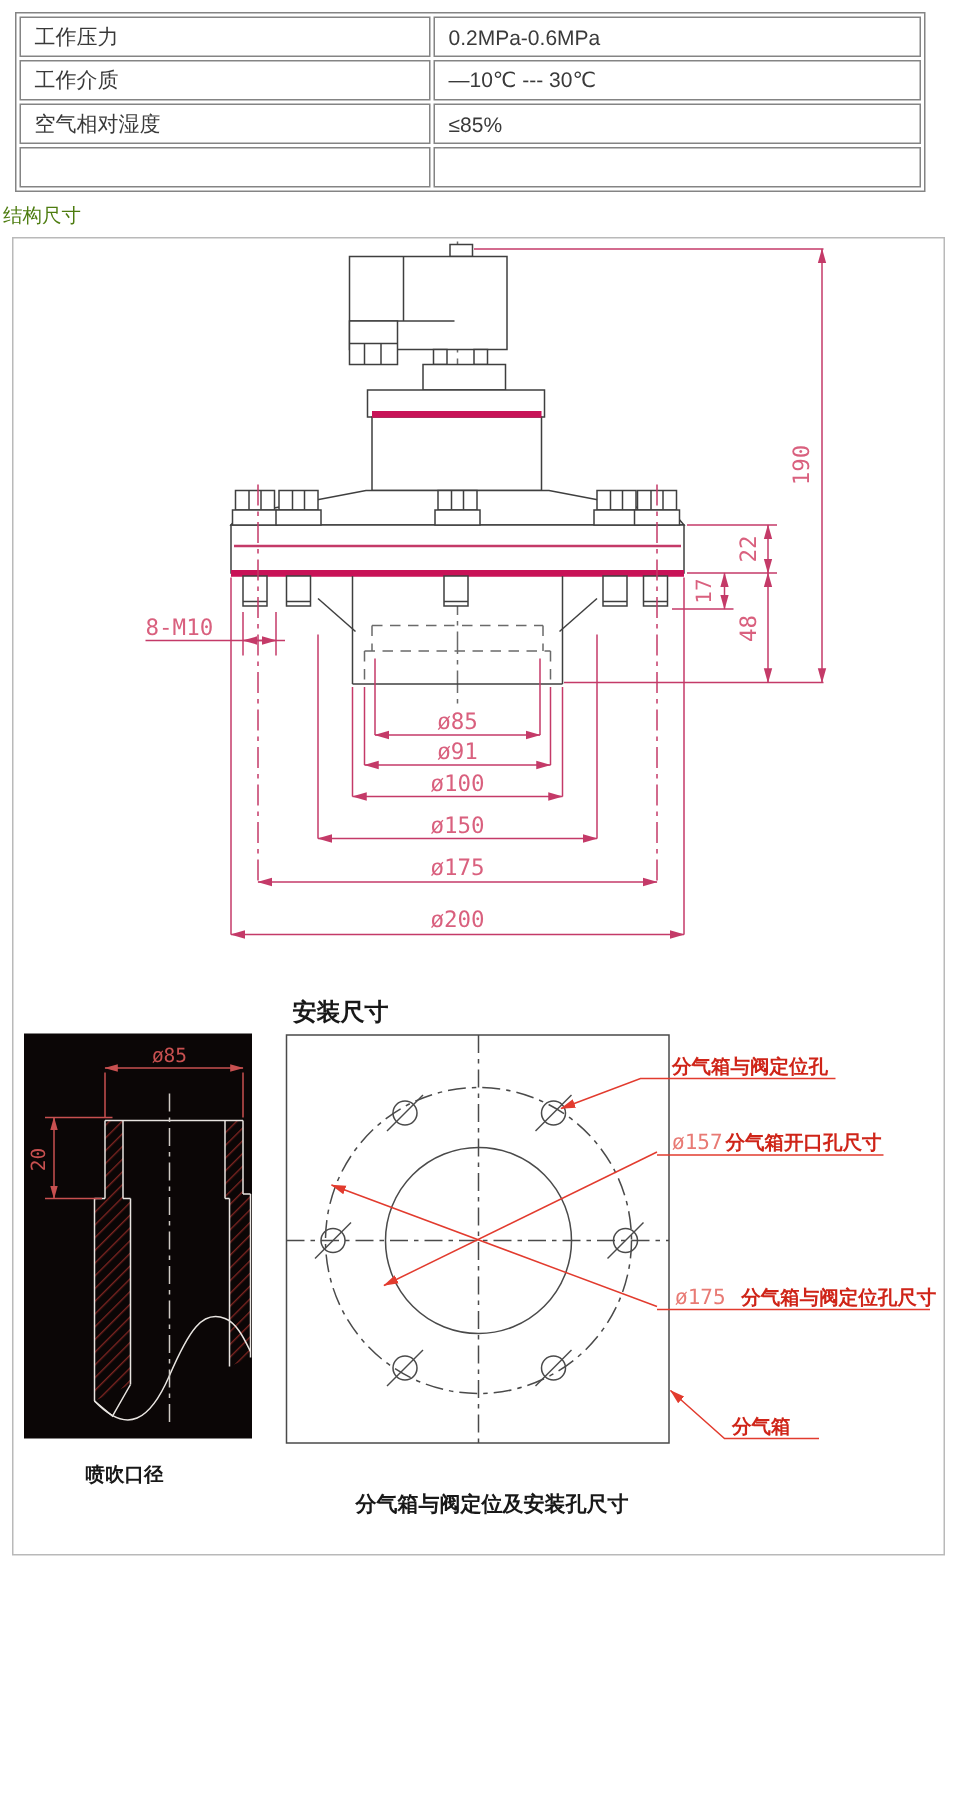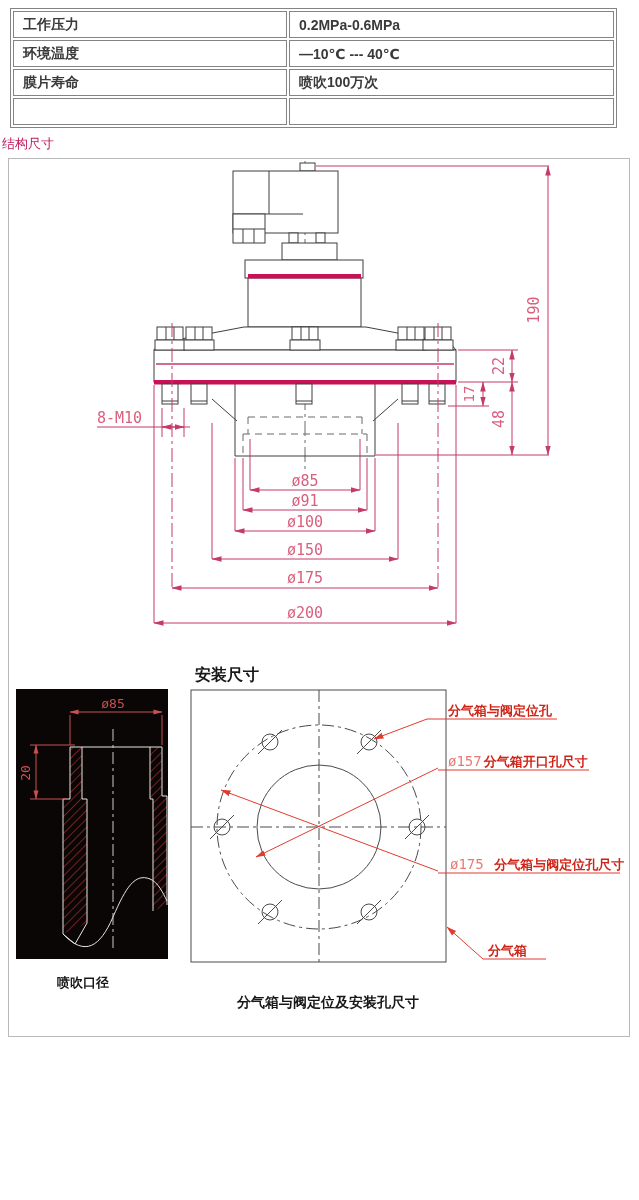--- a/index.html
+++ b/index.html
@@ -1,25 +1,25 @@
 <!DOCTYPE html>
 <html><head>
 <meta charset="utf-8">
 <style>
   html,body{margin:0;padding:0;background:#ffffff;}
   body{width:639px;height:1200px;font-family:"Liberation Sans","DejaVu Sans",sans-serif;color:#3a3a3a;position:relative;}
 
   
-  table.spec{border-collapse:separate;border-spacing:2px;border:1px solid #848484;margin:8px 0 0 10px;width:607px;background:#fff;font-weight:bold;}
+  table.spec{border-collapse:separate;border-spacing:2px;border:1px solid #848484;margin:8px 0 0 10px;width:607px;background:#fff;}
   table.spec td{border:1px solid #848484;height:25px;padding:0 0 0 9px;font-size:14px;color:#3a3a3a;vertical-align:middle;background:#fff;white-space:nowrap;}
   td.c1{width:263px;}
   td.c2{width:152px;margin-left:48px;}
   td.c3{width:172px;}
 
-  .section-title{margin:7px 0 5px 2px;font-size:13px;color:#be185d;}
+  .section-title{margin:7px 0 5px 2px;font-size:13px;color:#4d7c0f;}
 
   
   .panel{margin-left:8px;width:620px;height:877px;border:1px solid #b9b9b9;background:#fff;}
   svg{display:block;}
 
   
   .ln{stroke:#3f3f3f;stroke-width:1;fill:none;}
   .lnf{stroke:#3f3f3f;stroke-width:1;fill:#ffffff;}
   .dash{stroke:#6a6a6a;stroke-width:1;fill:none;stroke-dasharray:7 5;}
   .cdot{stroke:#6a6a6a;stroke-width:1;fill:none;stroke-dasharray:15 4 3 4;}
@@ -45,26 +45,26 @@
 </head>
 <body>
 
 <table class="spec">
   <tbody>
       <tr>
     <td class="c1">工作压力</td>
     <td class="c2" colspan="2">0.2MPa-0.6MPa</td>
   </tr>
   <tr>
-    <td class="c1">环境温度</td>
-    <td class="c2" colspan="2">—10℃ --- 40℃</td>
+    <td class="c1">工作介质</td>
+    <td class="c2" colspan="2">—10℃ --- 30℃</td>
   </tr>
   <tr>
-    <td class="c1">膜片寿命</td>
-    <td class="c2" colspan="2">喷吹100万次</td>
+    <td class="c1">空气相对湿度</td>
+    <td class="c2" colspan="2">≤85%</td>
   </tr>
   <tr>
     <td class="c1"></td>
     <td class="c2" colspan="2"></td>
   </tr>
 </tbody>
   </table>
 
 <div class="section-title">结构尺寸</div>
 

